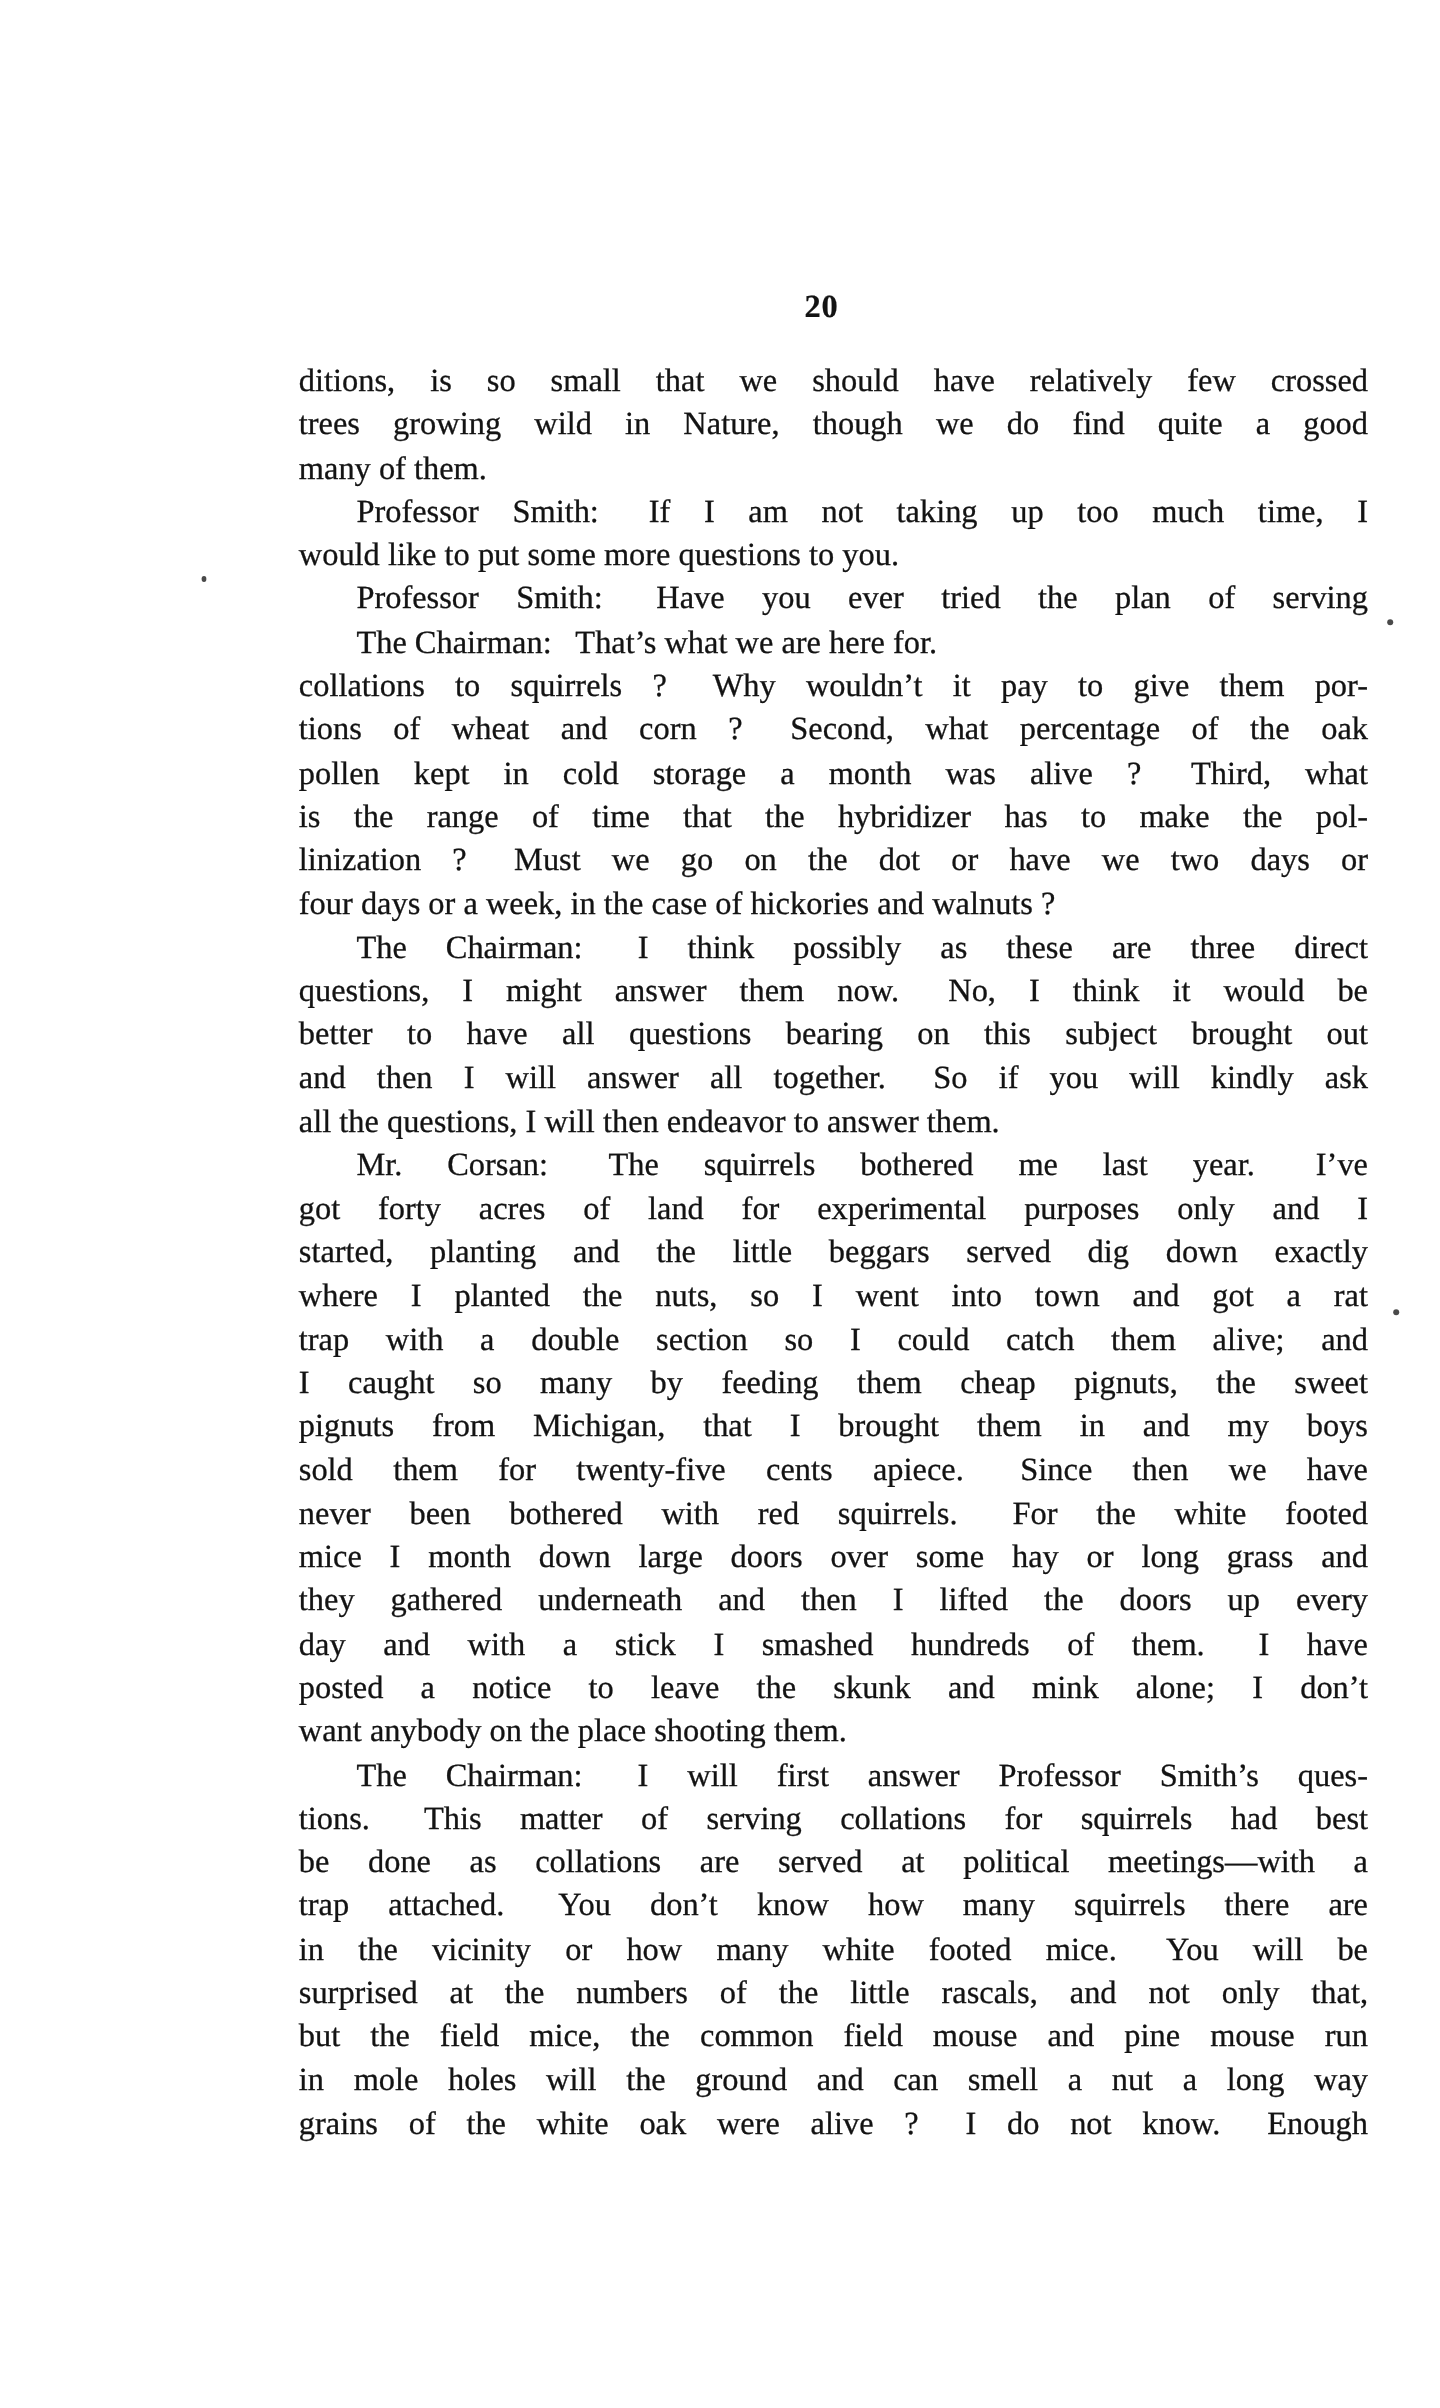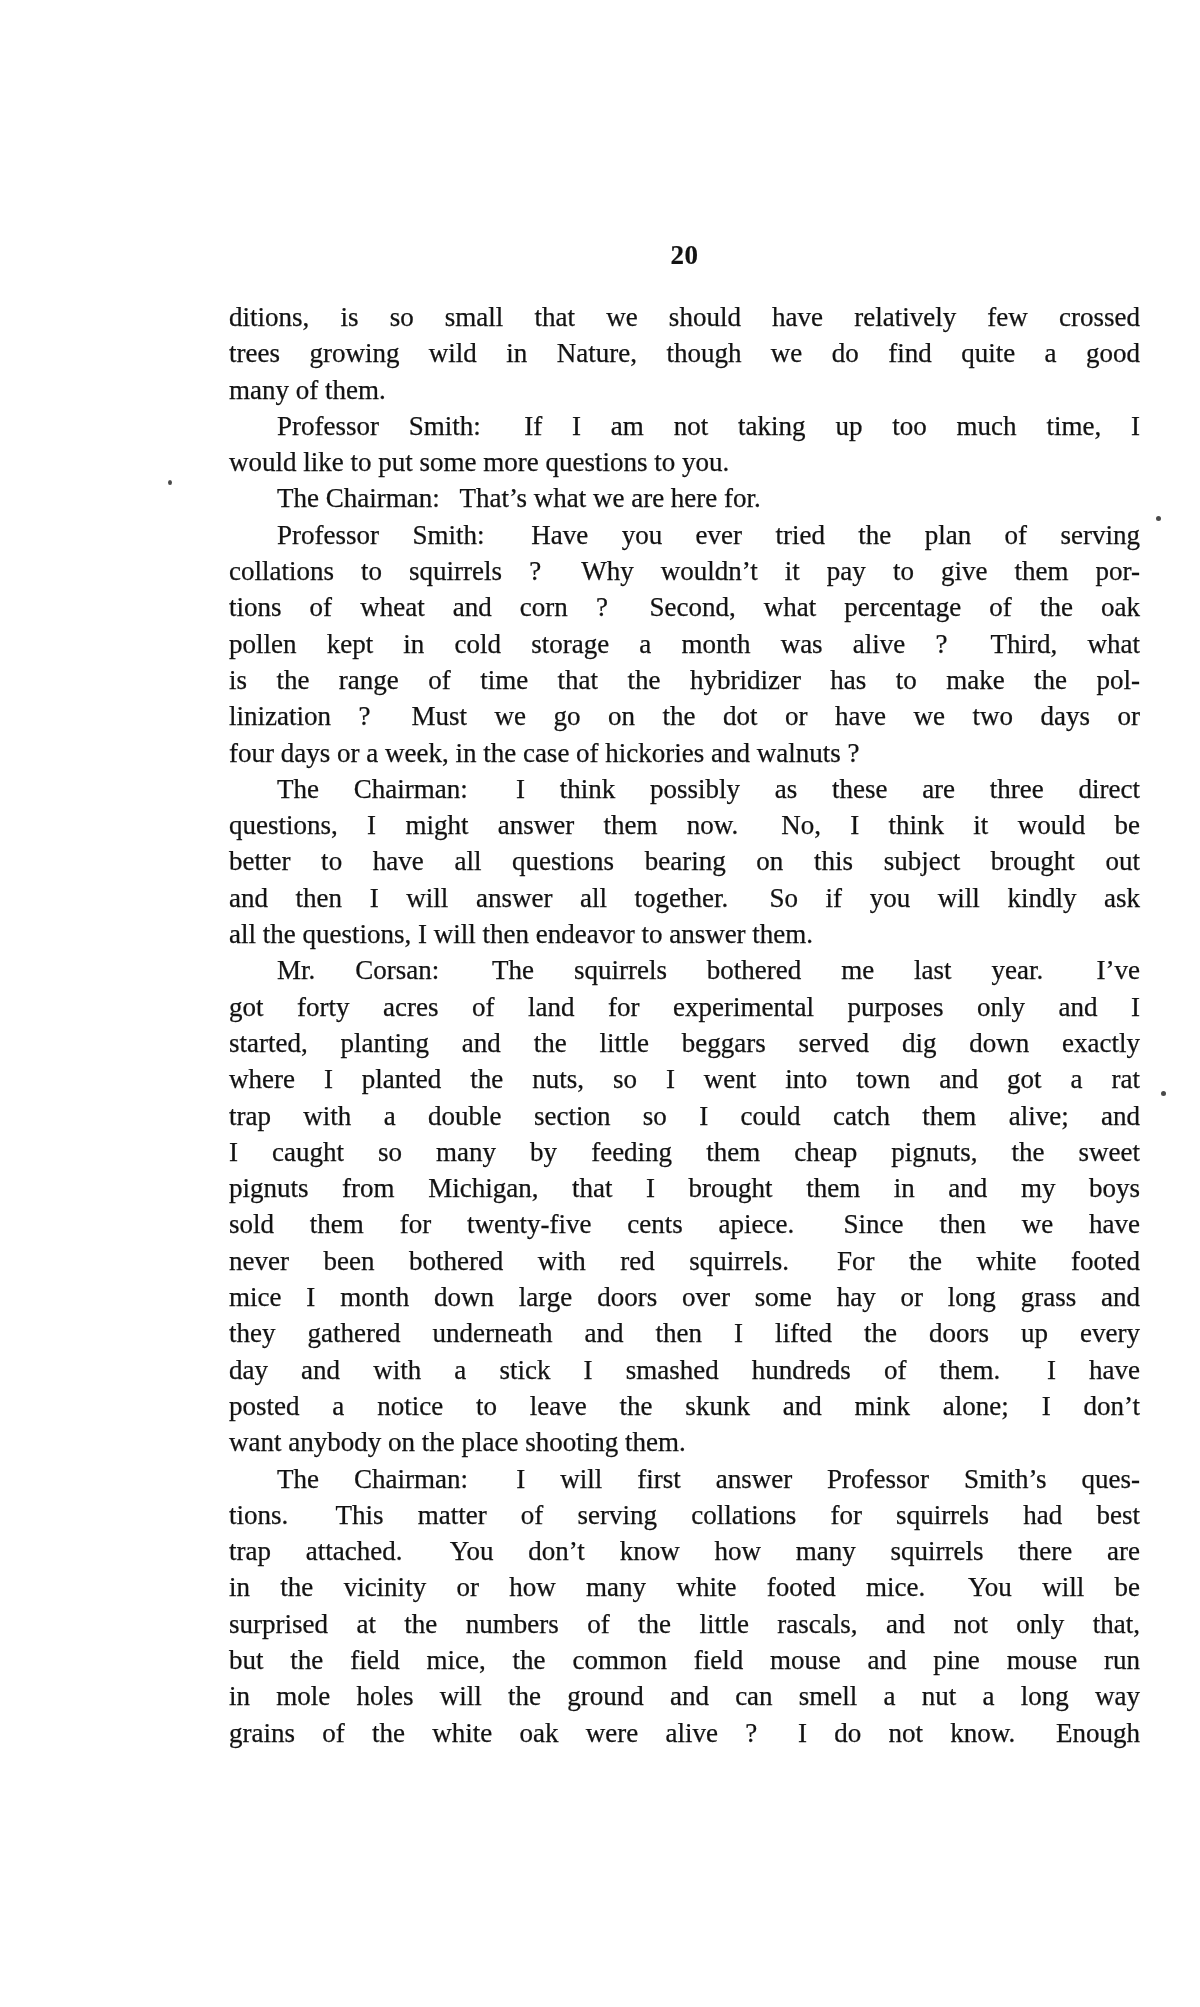--- a/index.html
+++ b/index.html
@@ -33,20 +33,21 @@
     top: 299px;
     left: 229px;
     width: 911px;
     font-size: 27px;
     line-height: 36.3px;
     -webkit-text-stroke: 0.25px #131313;
   }
   .line {
     text-align: justify;
     text-align-last: justify;
+    margin-left: 20px;
   }
   .line.no-stretch {
     text-align-last: left;
   }
   .line.indent {
     text-indent: 48px;
   }
   .speck {
     position: absolute;
     background: #2a2a2a;
@@ -59,22 +60,22 @@
 
 <div class="page">
   <div class="page-number">20</div>
 
   <div class="text-block" id="text-block">
       <div class="line">ditions, is so small that we should have relatively few crossed</div>
       <div class="line">trees growing wild in Nature, though we do find quite a good</div>
       <div class="line no-stretch">many of them.</div>
       <div class="line indent">Professor Smith:  If I am not taking up too much time, I</div>
       <div class="line no-stretch">would like to put some more questions to you.</div>
+      <div class="line indent">Professor Smith:  Have you ever tried the plan of serving</div>
       <div class="line indent no-stretch">The Chairman:  That’s what we are here for.</div>
-      <div class="line indent">Professor Smith:  Have you ever tried the plan of serving</div>
       <div class="line">collations to squirrels ?  Why wouldn’t it pay to give them por-</div>
       <div class="line">tions of wheat and corn ?  Second, what percentage of the oak</div>
       <div class="line">pollen kept in cold storage a month was alive ?  Third, what</div>
       <div class="line">is the range of time that the hybridizer has to make the pol-</div>
       <div class="line">linization ?  Must we go on the dot or have we two days or</div>
       <div class="line no-stretch">four days or a week, in the case of hickories and walnuts ?</div>
       <div class="line indent">The Chairman:  I think possibly as these are three direct</div>
       <div class="line">questions, I might answer them now.  No, I think it would be</div>
       <div class="line">better to have all questions bearing on this subject brought out</div>
       <div class="line">and then I will answer all together.  So if you will kindly ask</div>
@@ -88,20 +89,21 @@
       <div class="line">pignuts from Michigan, that I brought them in and my boys</div>
       <div class="line">sold them for twenty-five cents apiece.  Since then we have</div>
       <div class="line">never been bothered with red squirrels.  For the white footed</div>
       <div class="line">mice I month down large doors over some hay or long grass and</div>
       <div class="line">they gathered underneath and then I lifted the doors up every</div>
       <div class="line">day and with a stick I smashed hundreds of them.  I have</div>
       <div class="line">posted a notice to leave the skunk and mink alone; I don’t</div>
       <div class="line no-stretch">want anybody on the place shooting them.</div>
       <div class="line indent">The Chairman:  I will first answer Professor Smith’s ques-</div>
       <div class="line">tions.  This matter of serving collations for squirrels had best</div>
+      <div class="line">be done as collations are served at political meetings—with a</div>
       <div class="line">trap attached.  You don’t know how many squirrels there are</div>
       <div class="line">in the vicinity or how many white footed mice.  You will be</div>
       <div class="line">surprised at the numbers of the little rascals, and not only that,</div>
       <div class="line">but the field mice, the common field mouse and pine mouse run</div>
       <div class="line">in mole holes will the ground and can smell a nut a long way</div>
       <div class="line">grains of the white oak were alive ?  I do not know.  Enough</div>
     </div>
 
   <div id="specks">
       <div class="speck" style="left: 168px; top: 480px; width: 4px; height: 5px;"></div>

